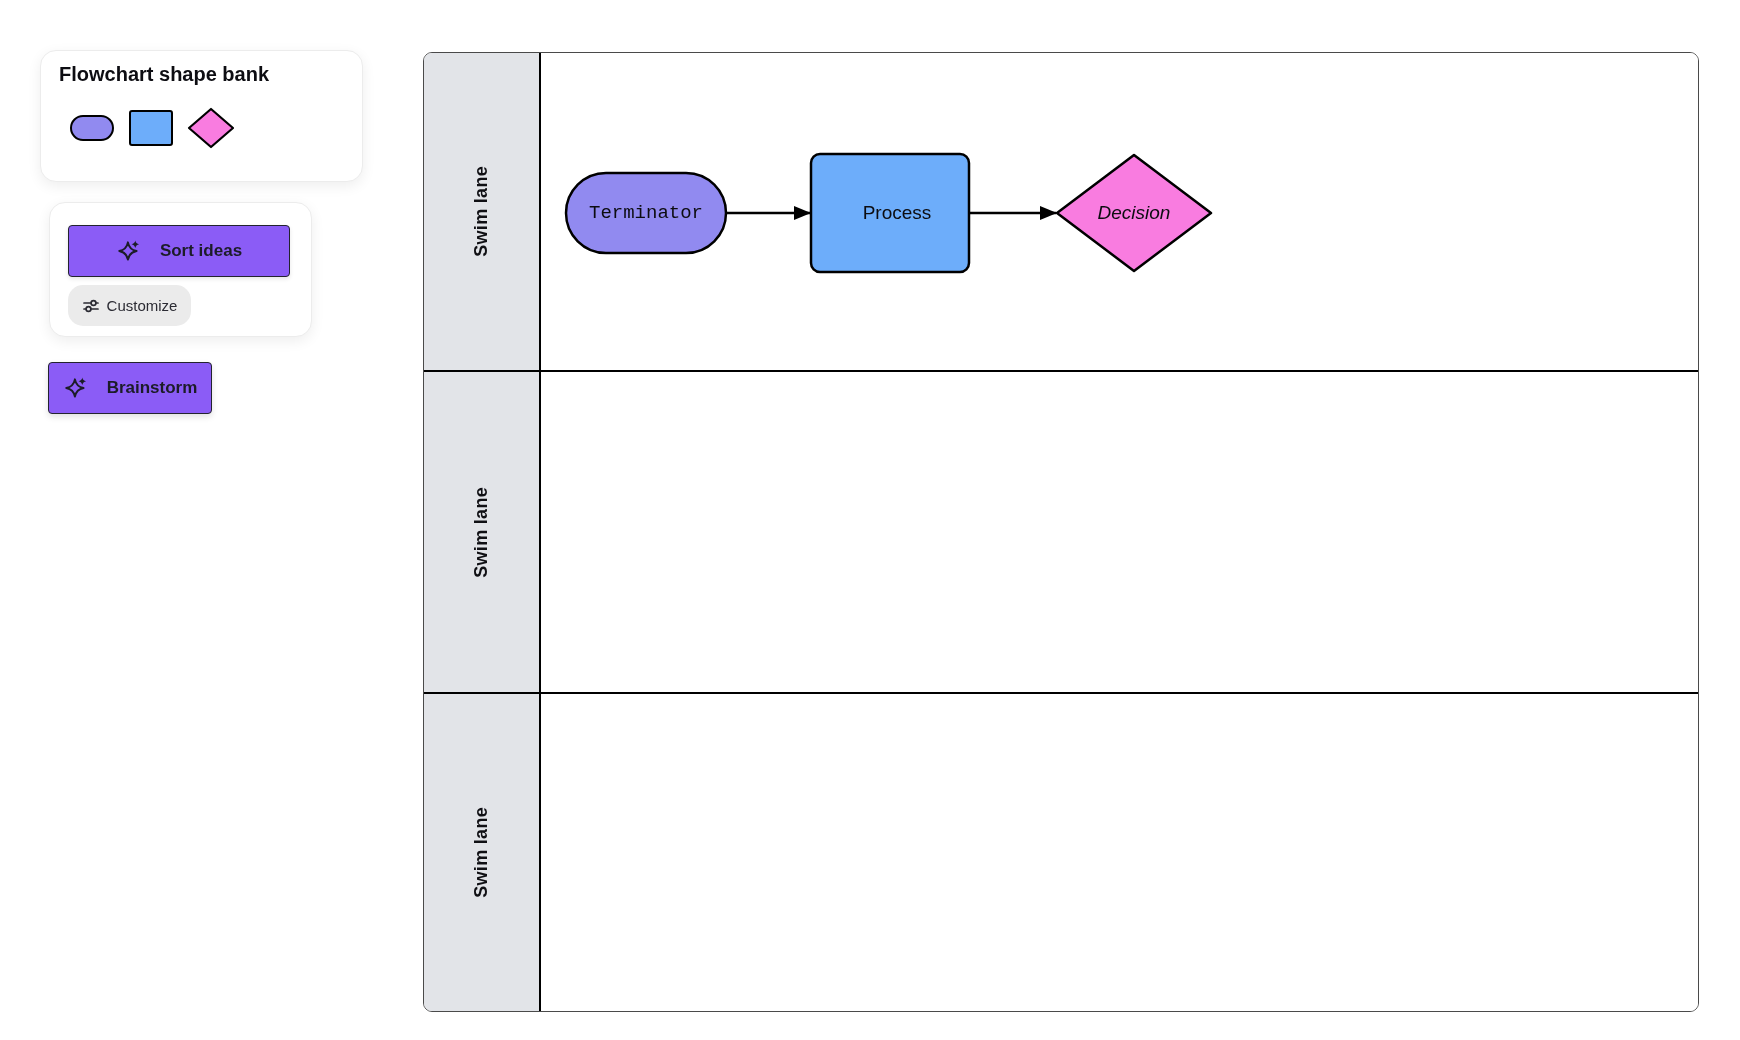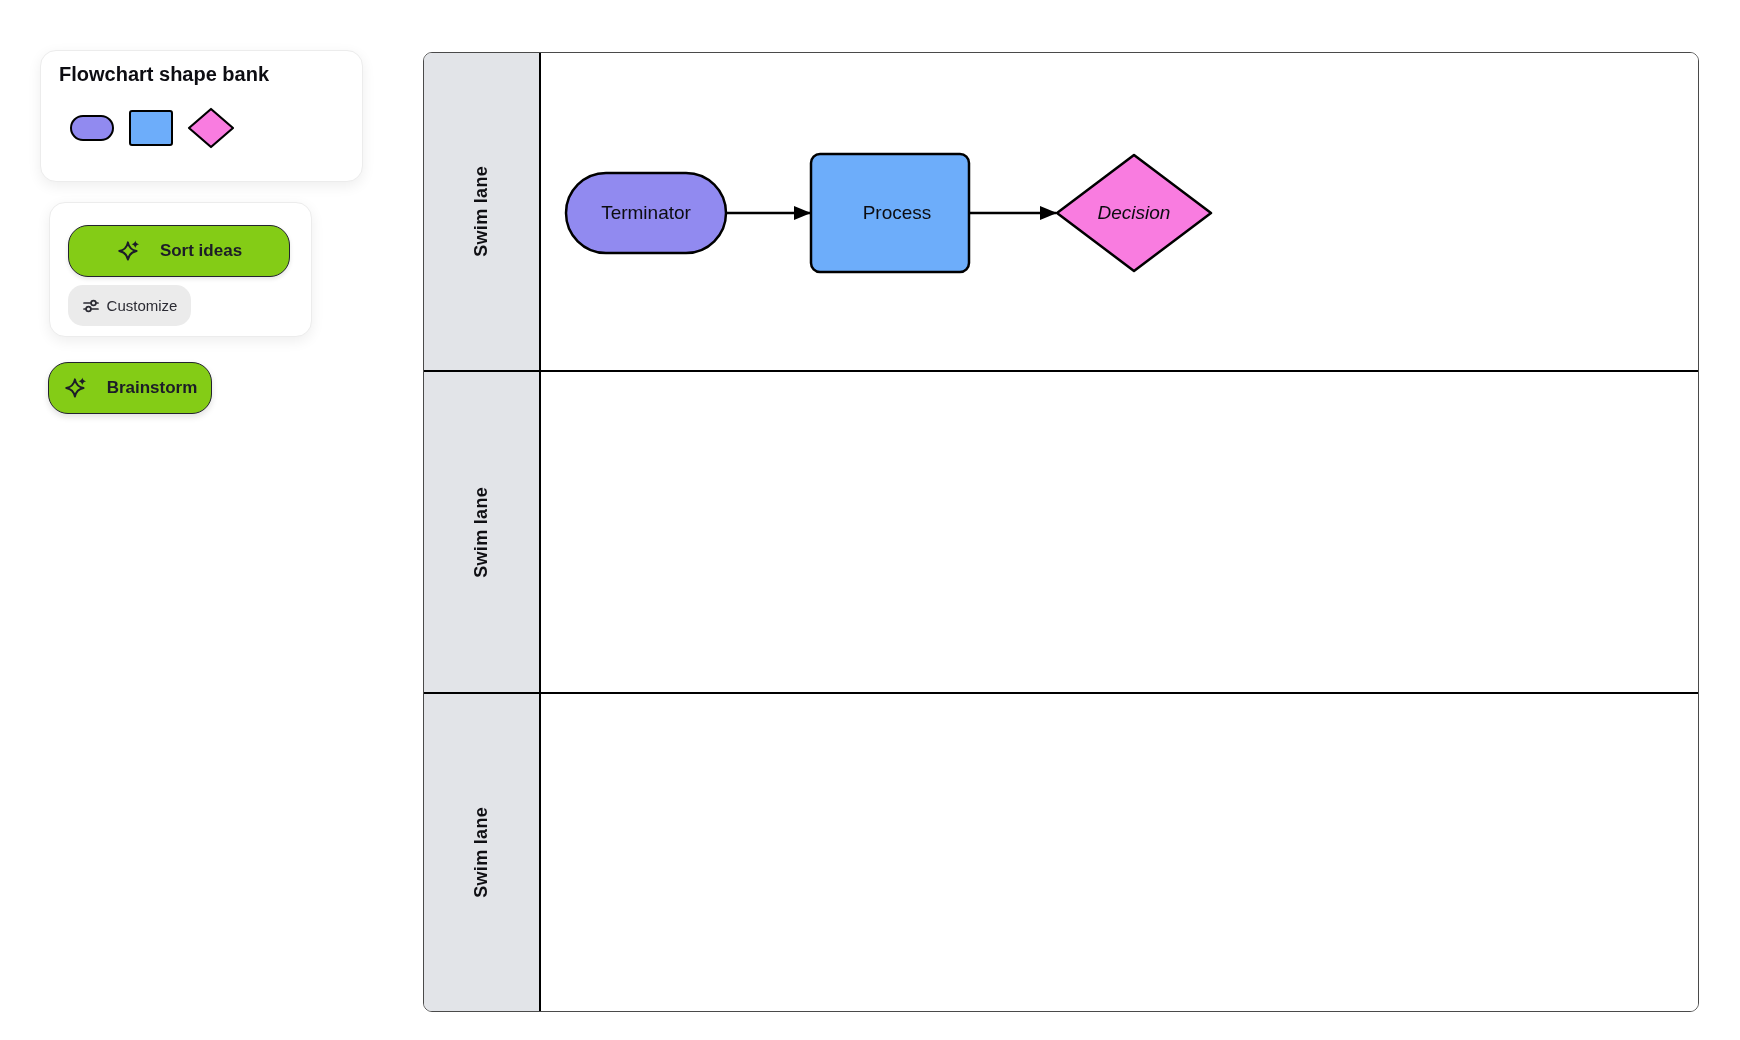--- a/index.html
+++ b/index.html
@@ -11,21 +11,21 @@
   .panel{
     position:absolute;background:#fff;border:1px solid #ececec;border-radius:16px;
     box-shadow:0 4px 14px rgba(0,0,0,0.07);
   }
   .shape-bank{left:40px;top:38px;width:321px;height:130px;}
   .shape-bank-title{position:absolute;left:18px;top:12px;font-size:20px;font-weight:bold;color:#0d0d12;}
   .shape-bank-row{position:absolute;left:28px;top:56px;display:flex;align-items:center;gap:13px;}
   .tools-panel{left:49px;top:190px;width:261px;height:133px;}
   .btn-outline{
     position:absolute;display:flex;align-items:center;justify-content:center;gap:18px;
-    background:#84cc16;border:1.5px solid #23232f;border-radius:20px;
+    background:#8b5cf6;border:1.5px solid #23232f;border-radius:4px;
     box-shadow:0 2px 4px rgba(0,0,0,0.10);cursor:pointer;
   }
   .btn-outline .btn-label{font-size:17px;font-weight:bold;color:#1c1c28;}
   .sort-ideas-btn{left:18px;top:22px;width:220px;height:50px;}
   .customize-chip{
     position:absolute;left:18px;top:82px;width:123px;height:41px;
     display:flex;align-items:center;justify-content:center;gap:7px;
     background:#ebebeb;border-radius:15px;cursor:pointer;
   }
   .customize-chip .chip-label{font-size:15px;color:#2b2b33;}
@@ -48,21 +48,21 @@
     writing-mode:vertical-rl;transform:rotate(180deg);
     font-size:18px;font-weight:bold;color:#101014;letter-spacing:0.3px;white-space:nowrap;
   }
   .lane-body{flex:1 1 auto;background:#fff;}
   
   .flow-svg{position:absolute;left:0;top:0;pointer-events:none;}
   .node-label{
     position:absolute;display:flex;align-items:center;justify-content:center;
     font-size:19px;color:#0c0c10;pointer-events:none;
   }
-  .label-terminator{left:142px;top:120px;width:160px;height:80px;}
+  .label-terminator{left:142px;top:120px;width:160px;height:80px;font-family:Liberation Mono, monospace;}
   .label-process{left:387px;top:101px;width:172px;height:118px;}
   .label-decision{left:633px;top:102px;width:154px;height:116px;font-style:italic;}
   .icon{display:inline-flex;align-items:center;justify-content:center;}
 </style>
 </head>
 <body>
 
 <div class="stage">
 
   <div class="panel shape-bank">

